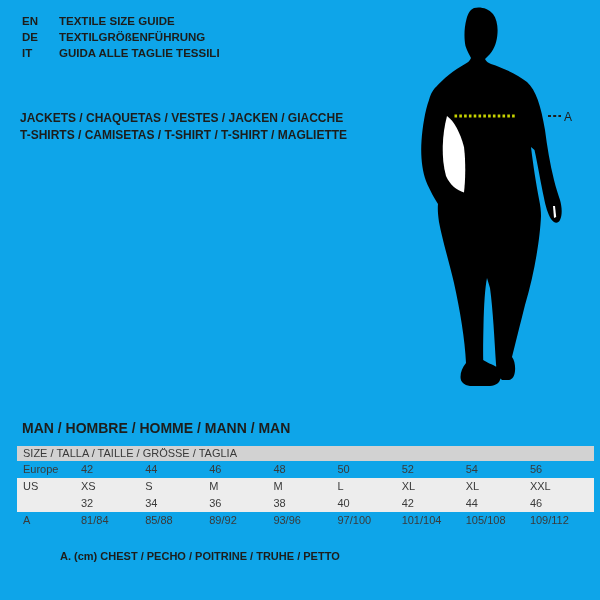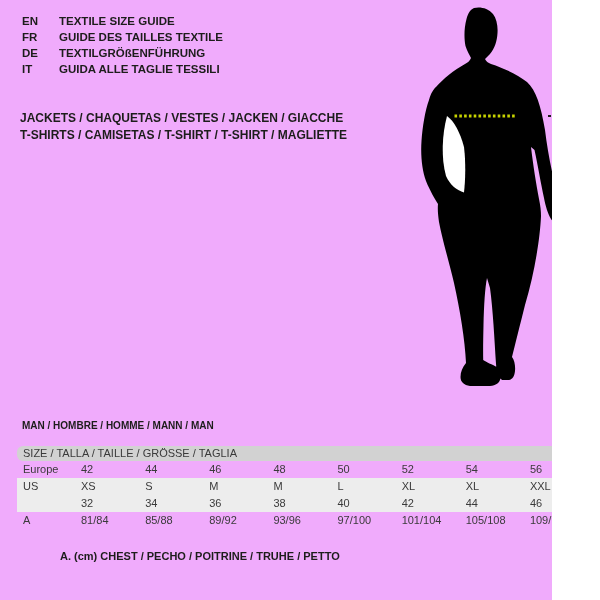--- a/index.html
+++ b/index.html
@@ -1,52 +1,48 @@
 <!DOCTYPE html>
 <html><head>
 <meta charset="utf-8">
 <style>
   html,body{margin:0;padding:0;background:#fff;}
   .canvas{
-    position:relative;width:552px;height:600px;background:#f0abfc;overflow:hidden;
+    position:relative;width:600px;height:600px;background:#0ea5e9;overflow:hidden;
     font-family:"Liberation Sans",sans-serif;color:#1d1d1b;
   }
   
   .lang-block{position:absolute;left:22px;top:13px;font-weight:bold;font-size:11.5px;letter-spacing:0;}
   .lang-row{display:flex;height:16px;line-height:16px;}
   .lang-code{width:37px;}
   
   .category-block{position:absolute;left:20px;top:110px;font-weight:bold;font-size:12px;line-height:17px;}
   
   .figure-wrap{position:absolute;left:410px;top:0;width:190px;height:400px;}
   
-  .section-title{position:absolute;left:22px;top:420px;font-weight:bold;font-size:10px;}
+  .section-title{position:absolute;left:22px;top:420px;font-weight:bold;font-size:14px;}
   
   .size-table{position:absolute;left:17px;top:446px;width:577px;font-size:11px;color:#3a3a3a;}
-  .t-header{height:15px;line-height:15px;background:#d2d2d2;padding-left:6px;border-radius:6px;}
+  .t-header{height:15px;line-height:15px;background:#d2d2d2;padding-left:6px;}
   .t-row{display:flex;height:17px;line-height:17px;}
   .t-row.shaded{background:#ededed;}
   .t-label{width:64px;padding-left:6px;box-sizing:border-box;}
   .t-cell{flex:1;text-align:left;}
   
   .footnote{position:absolute;left:20px;top:550px;font-weight:bold;font-size:11px;margin-left:40px;}
 </style>
 </head>
 <body>
 
 <div class="canvas">
 
   <div class="lang-block">
       <div class="lang-row">
         <span class="lang-code">EN</span>
         <span class="lang-label">TEXTILE SIZE GUIDE</span>
-      </div>
-      <div class="lang-row">
-        <span class="lang-code">FR</span>
-        <span class="lang-label">GUIDE DES TAILLES TEXTILE</span>
       </div>
       <div class="lang-row">
         <span class="lang-code">DE</span>
         <span class="lang-label">TEXTILGRÖßENFÜHRUNG</span>
       </div>
       <div class="lang-row">
         <span class="lang-code">IT</span>
         <span class="lang-label">GUIDA ALLE TAGLIE TESSILI</span>
       </div>
     </div>

